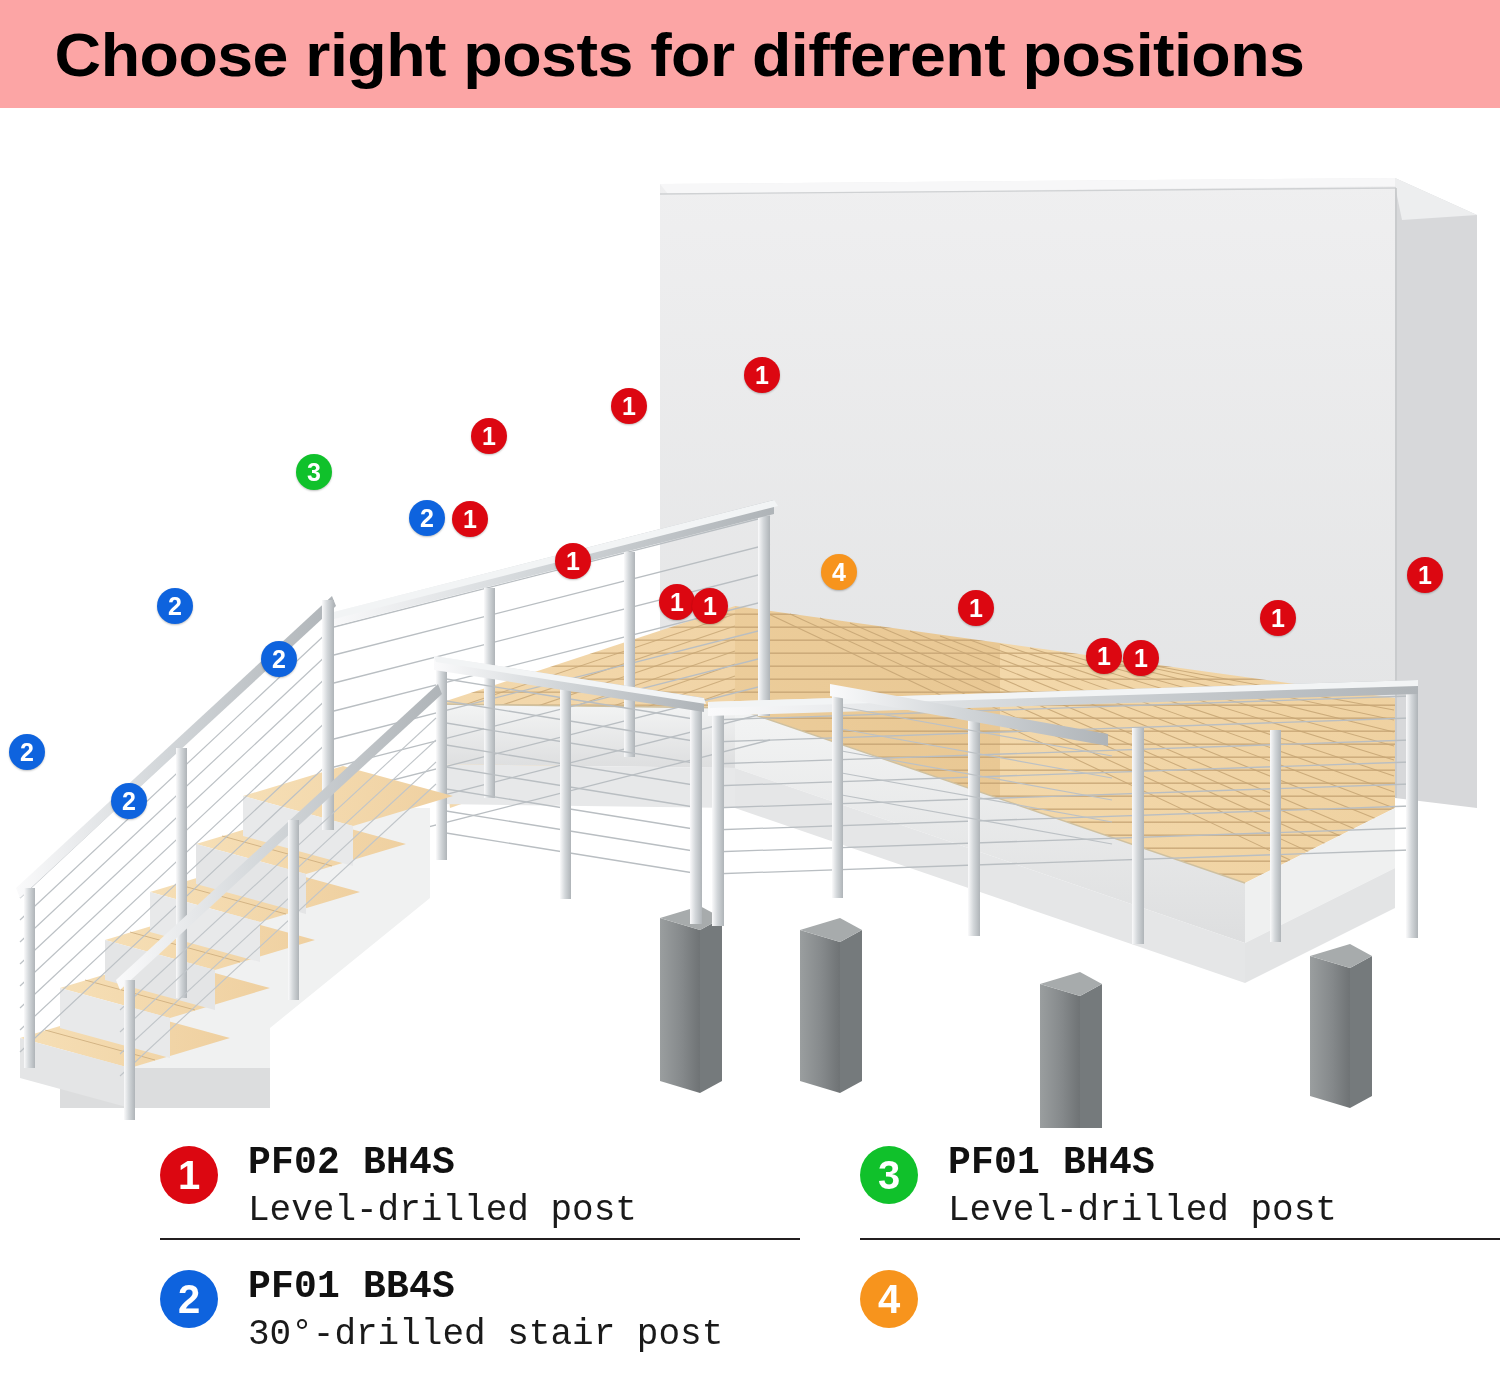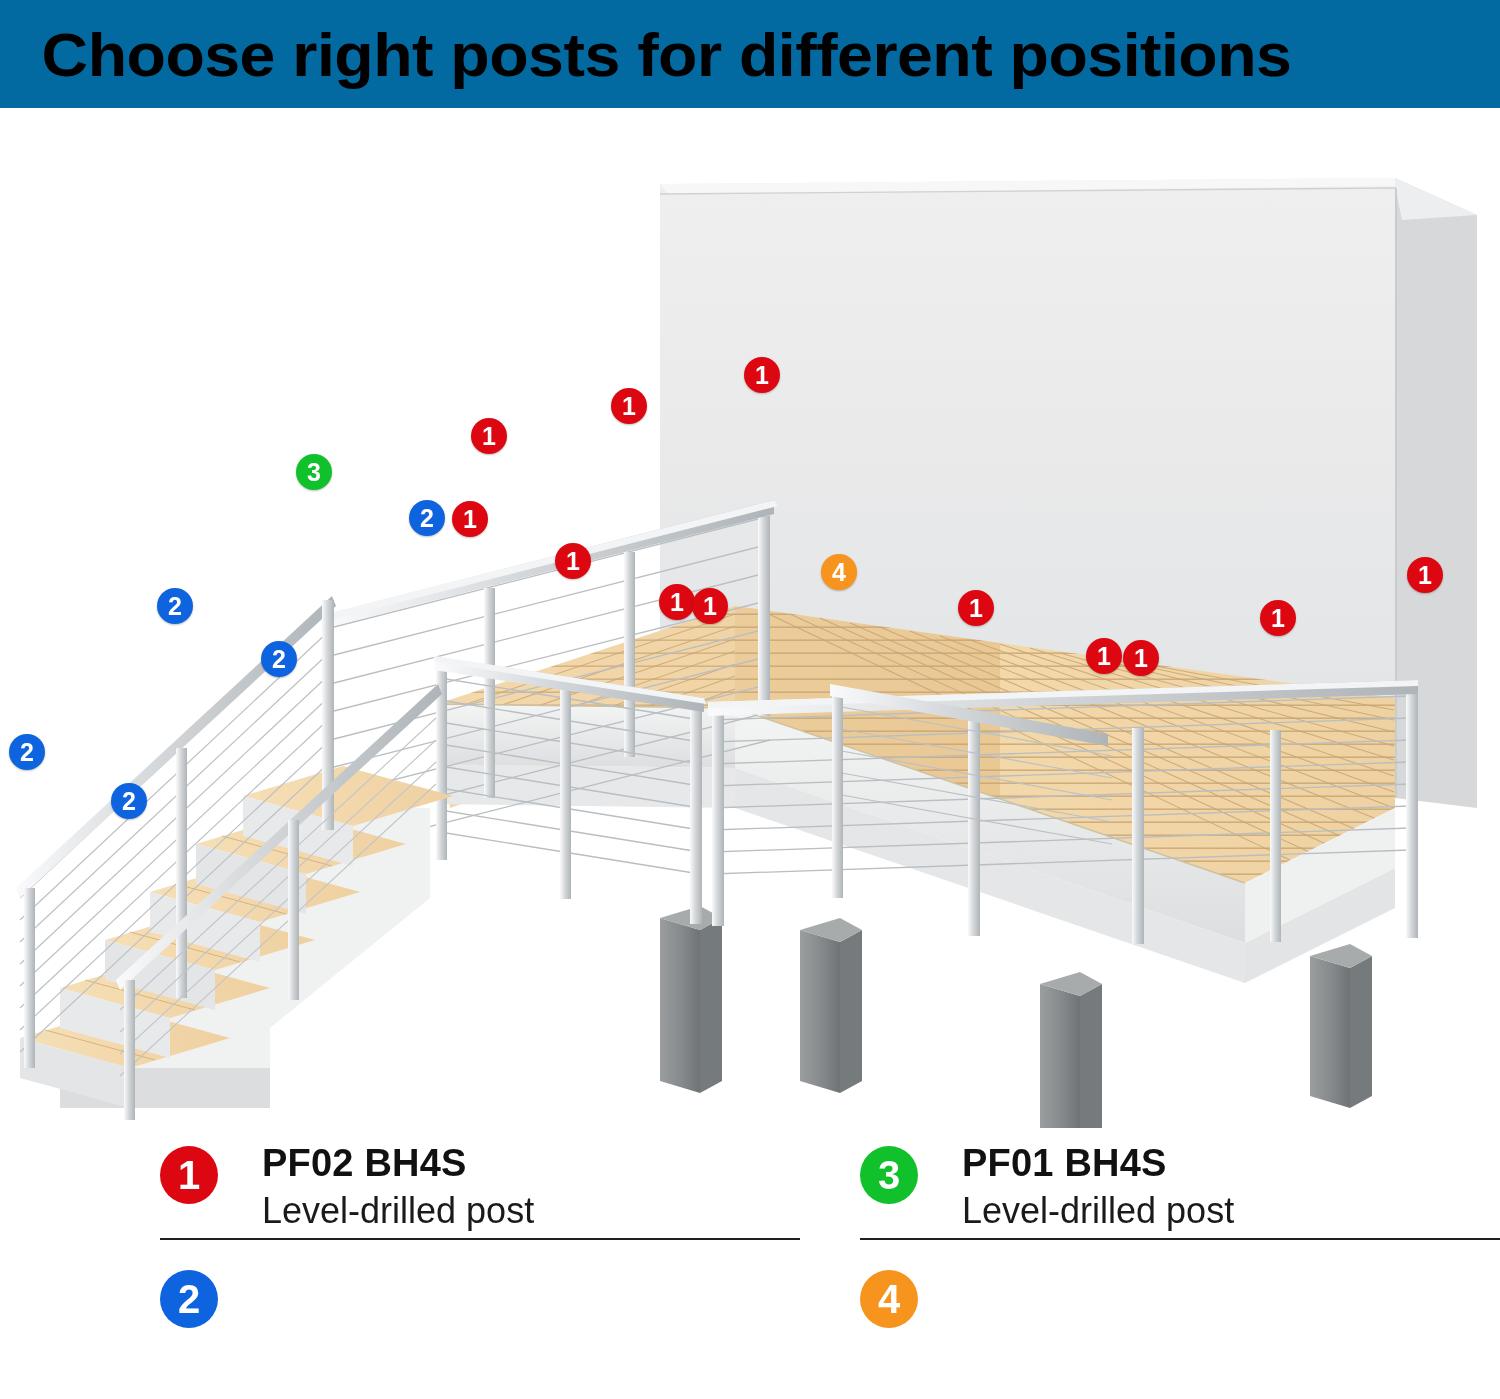--- a/index.html
+++ b/index.html
@@ -3,21 +3,21 @@
 <meta charset="utf-8">
 <style>
   * { margin:0; padding:0; box-sizing:border-box; }
   html,body { width:1500px; height:1399px; background:#ffffff;
     font-family:"Liberation Sans", sans-serif; overflow:hidden; }
 
   #page { position:relative; width:1500px; height:1399px; background:#fff; }
 
   
   #banner { position:absolute; left:0; top:0; width:1500px; height:108px;
-    background:#0369a1; display:flex; align-items:center; }
+    background:#fca5a5; display:flex; align-items:center;padding-left:13px; }
   #banner-title { font-size:62px; font-weight:bold; color:#000;
     letter-spacing:-0.5px; padding-left:40px; white-space:nowrap;
     transform:scaleX(1.04); transform-origin:left center;
     font-family:"Liberation Sans Narrow","Liberation Sans",sans-serif; }
 
   
   #stage { position:absolute; left:0; top:108px; width:1500px; height:1020px;
     background:#ffffff; overflow:hidden; }
   #stage svg { display:block; }
 
@@ -37,21 +37,21 @@
     display:flex; }
   .legend-col { width:690px; }
   .legend-col.left  { margin-left:160px; }
   .legend-col.right { margin-left:60px; }
   .legend-row { display:flex; align-items:flex-start; height:110px; padding-top:14px; }
   .legend-row.second { border-top:2px solid #231f20; padding-top:26px; height:125px; }
   .legend-badge { width:58px; height:58px; border-radius:50%;
     display:flex; align-items:center; justify-content:center;
     color:#fff; font-weight:bold; font-size:40px; line-height:1;
     flex:0 0 58px; margin-top:4px; }
-  .legend-text { margin-left:44px; }
+  .legend-text { margin-left:30px;font-family:Liberation Mono, monospace; }
   .legend-code { font-size:38px; font-weight:bold; color:#111;
     letter-spacing:0.2px; line-height:1.12; white-space:nowrap; }
   .legend-desc { font-size:36px; color:#1a1a1a; line-height:1.2;
     margin-top:4px; white-space:nowrap; font-weight:400;text-align:right; }
 </style>
 </head>
 <body>
 
 <div id="page">
 
@@ -338,20 +338,24 @@
     <div class="legend-col left">
       <div class="legend-row">
         <div class="legend-badge b-red">1</div>
         <div class="legend-text">
           <div class="legend-code">PF02 BH4S</div>
           <div class="legend-desc">Level-drilled post</div>
         </div>
       </div>
       <div class="legend-row second">
         <div class="legend-badge b-blue">2</div>
+        <div class="legend-text">
+          <div class="legend-code">PF01 BB4S</div>
+          <div class="legend-desc">30°-drilled stair post</div>
+        </div>
       </div>
     </div>
 
     <div class="legend-col right">
       <div class="legend-row">
         <div class="legend-badge b-green">3</div>
         <div class="legend-text">
           <div class="legend-code">PF01 BH4S</div>
           <div class="legend-desc">Level-drilled post</div>
         </div>

